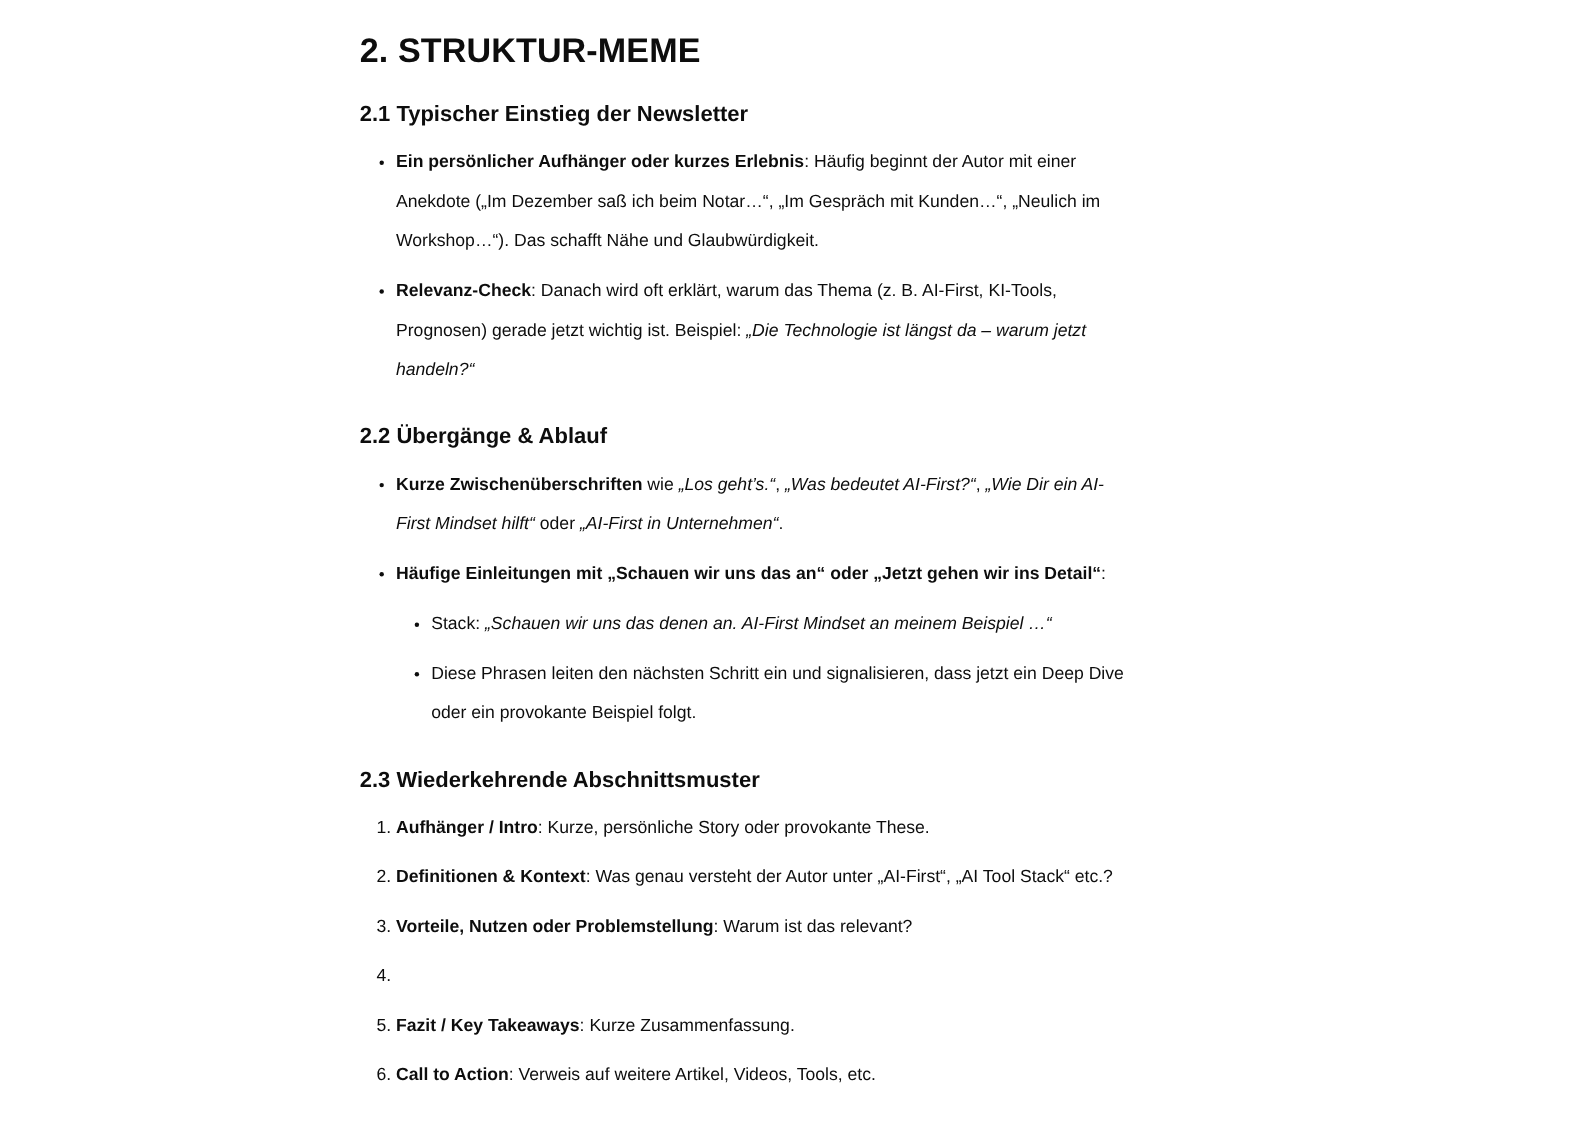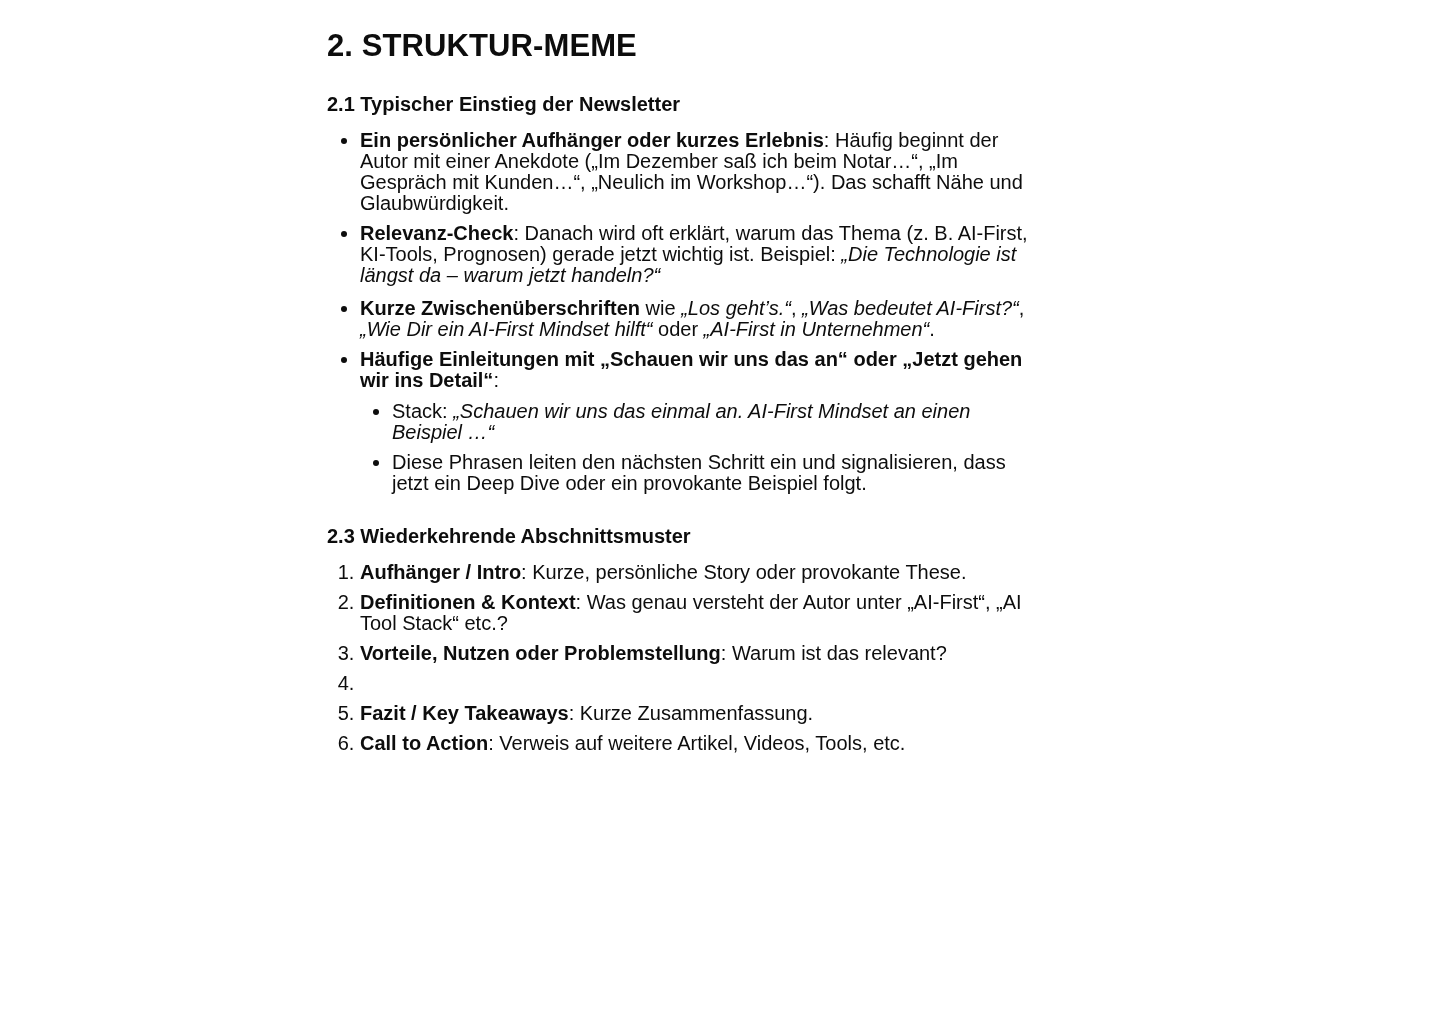--- a/index.html
+++ b/index.html
@@ -29,22 +29,22 @@
   }
   h3.sec-heading {
     font-size: 20px;
     line-height: 28px;
     font-weight: 700;
     margin: 28px 0 12px 0;
   }
   ul.doc-list, ol.doc-list {
     margin: 12px 0;
     padding-left: 33px;
-    font-size: 20px;
-    line-height: 21px;
+    font-size: 16px;
+    line-height: 36px;
   }
   ul.doc-list { list-style-type: disc; }
   ol.doc-list { list-style-type: decimal; }
   li.doc-li { margin: 9px 0; }
   li.doc-li::marker { color: #0d0d0d; }
   ul.nested-list {
     list-style-type: disc;
     margin: 10px 0;
     padding-left: 32px;
   }
@@ -58,29 +58,30 @@
 
   <h2 class="doc-title">2. STRUKTUR-MEME</h2>
 
   <h3 class="sec-heading">2.1 Typischer Einstieg der Newsletter</h3>
 
   <ul class="doc-list">
     <li class="doc-li"><span class="b">Ein persönlicher Aufhänger oder kurzes Erlebnis</span><span>: Häufig beginnt der Autor mit einer Anekdote („Im Dezember saß ich beim Notar…“, „Im Gespräch mit Kunden…“, „Neulich im Workshop…“). Das schafft Nähe und Glaubwürdigkeit.</span></li>
     <li class="doc-li"><span class="b">Relevanz-Check</span><span>: Danach wird oft erklärt, warum das Thema (z. B. AI-First, KI-Tools, Prognosen) gerade jetzt wichtig ist. Beispiel: </span><span class="i">„Die Technologie ist längst da – warum jetzt handeln?“</span></li>
   </ul>
 
+  <h3 class="sec-heading">2.2 Übergänge &amp; Ablauf</h3>
 
   <ul class="doc-list">
     <li class="doc-li">
       <span><span class="b">Kurze Zwischenüberschriften</span><span> wie </span><span class="i">„Los geht’s.“</span><span>, </span><span class="i">„Was bedeutet AI-First?“</span><span>, </span><span class="i">„Wie Dir ein AI-First Mindset hilft“</span><span> oder </span><span class="i">„AI-First in Unternehmen“</span><span>.</span></span>
     </li>
     <li class="doc-li">
       <span><span class="b">Häufige Einleitungen mit „Schauen wir uns das an“ oder „Jetzt gehen wir ins Detail“</span><span>:</span></span>
       <ul class="nested-list">
-        <li class="doc-li"><span>Stack: </span><span class="i">„Schauen wir uns das einmal an. AI-First Mindset an einen Beispiel …“</span></li>
+        <li class="doc-li"><span>Stack: </span><span class="i">„Schauen wir uns das denen an. AI-First Mindset an meinem Beispiel …“</span></li>
         <li class="doc-li"><span>Diese Phrasen leiten den nächsten Schritt ein und signalisieren, dass jetzt ein Deep Dive oder ein provokante Beispiel folgt.</span></li>
       </ul>
     </li>
   </ul>
 
   <h3 class="sec-heading">2.3 Wiederkehrende Abschnittsmuster</h3>
 
   <ol class="doc-list">
     <li class="doc-li"><span class="b">Aufhänger / Intro</span><span>: Kurze, persönliche Story oder provokante These.</span></li>
     <li class="doc-li"><span class="b">Definitionen &amp; Kontext</span><span>: Was genau versteht der Autor unter „AI-First“, „AI Tool Stack“ etc.?</span></li>

